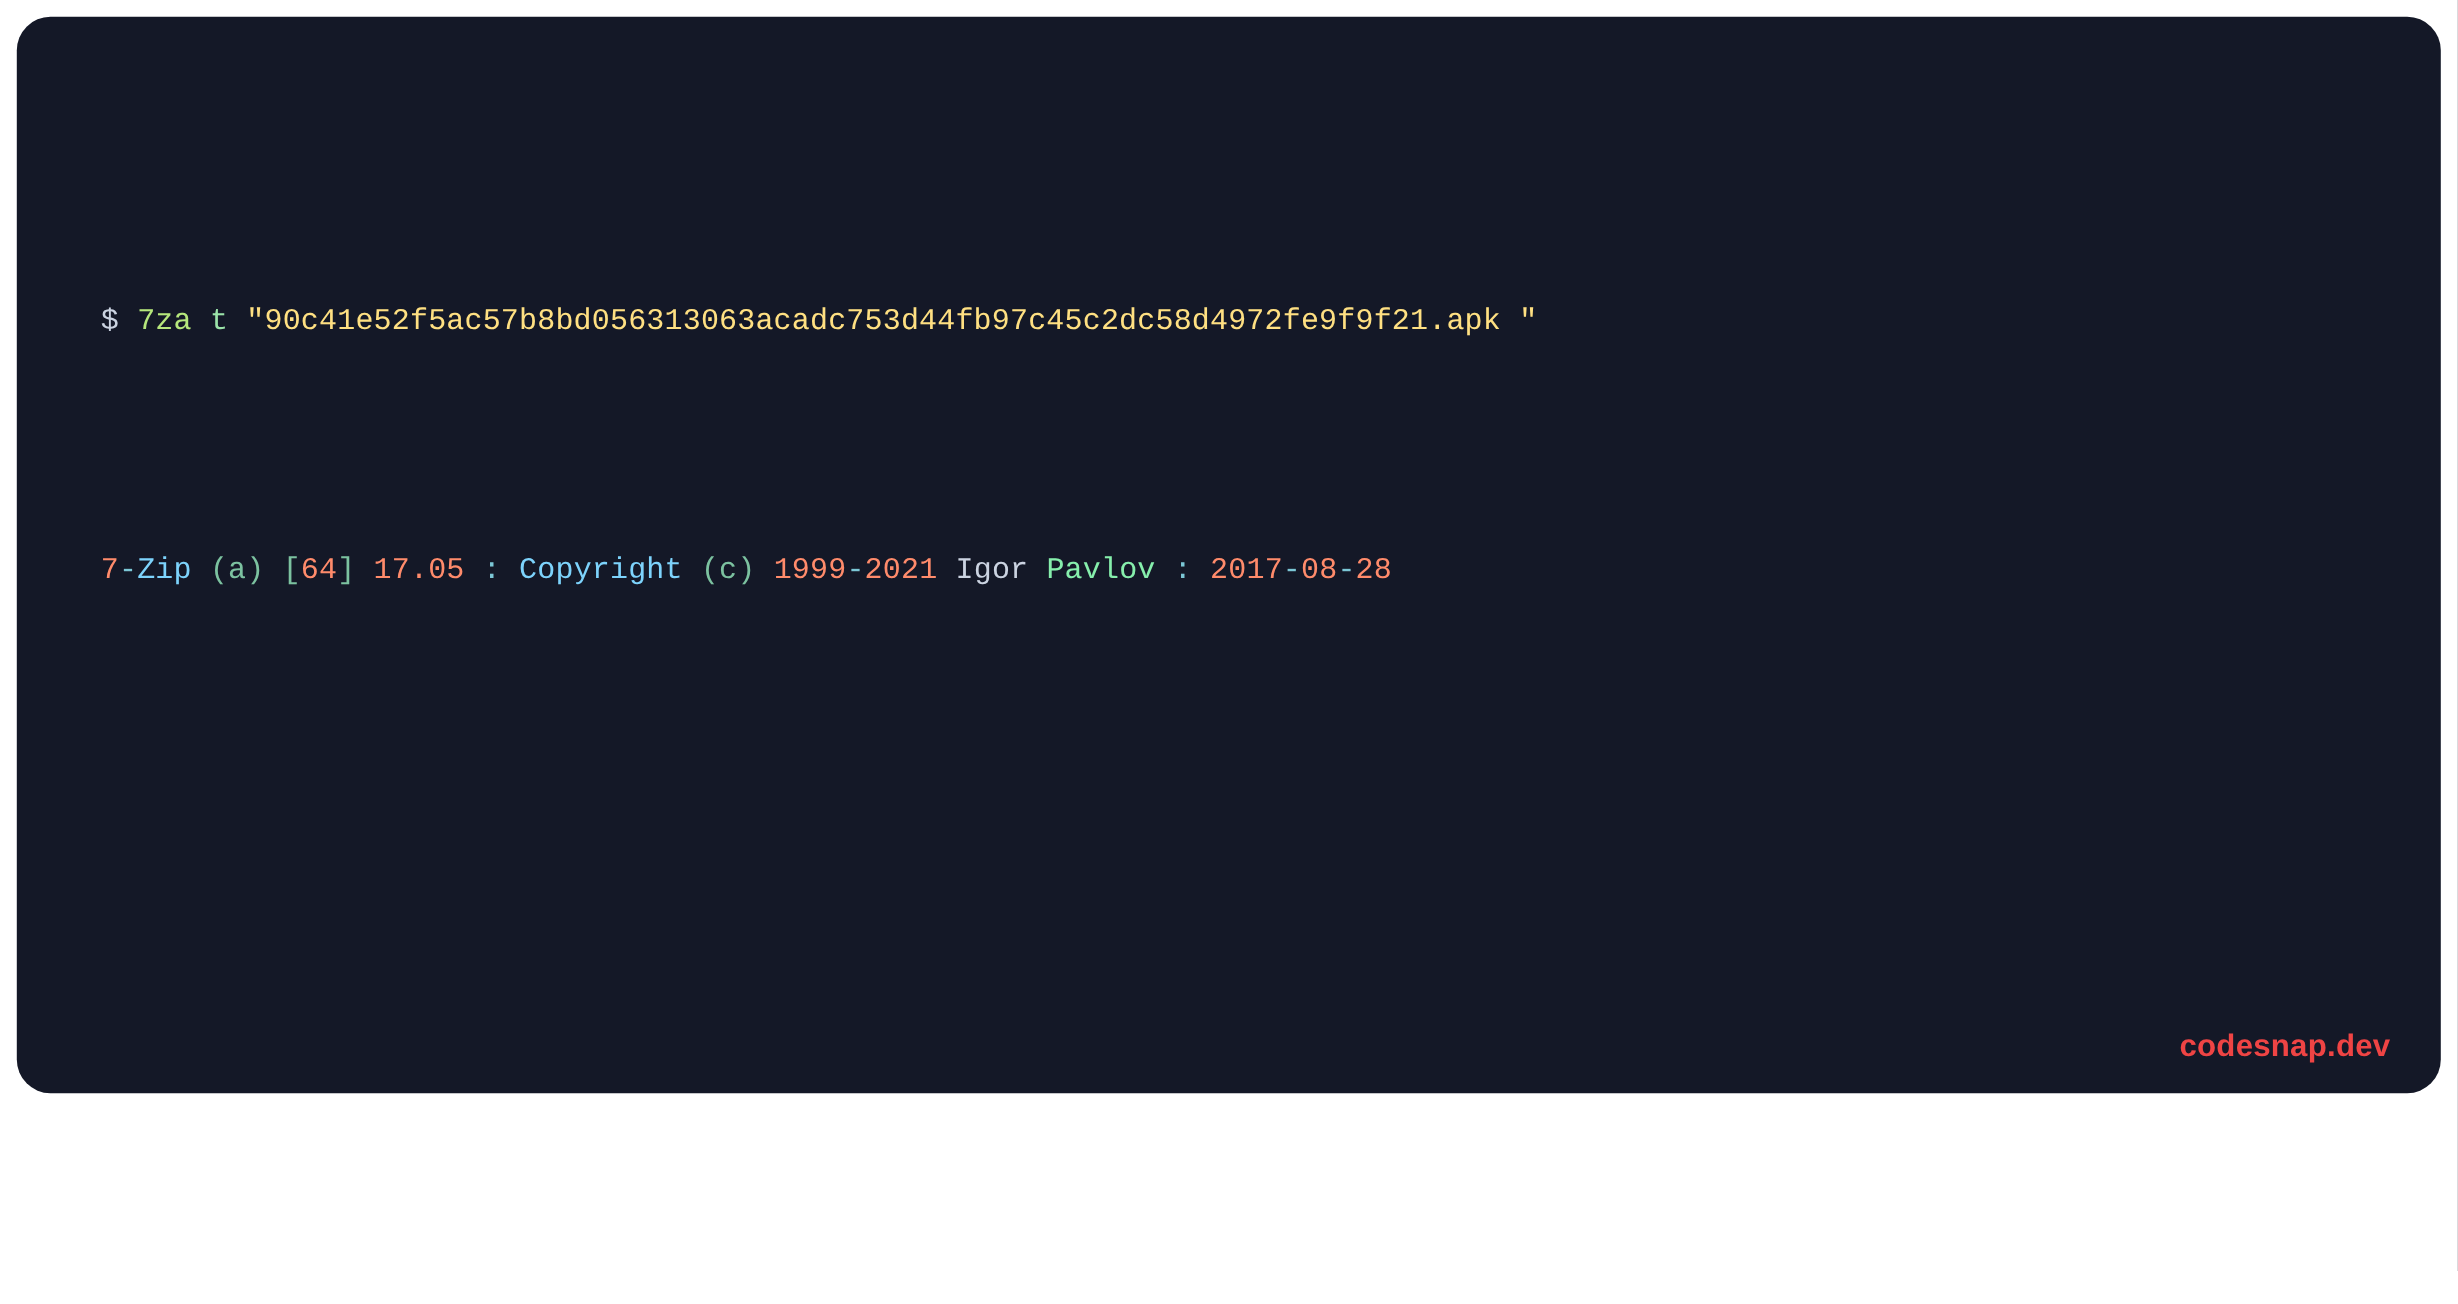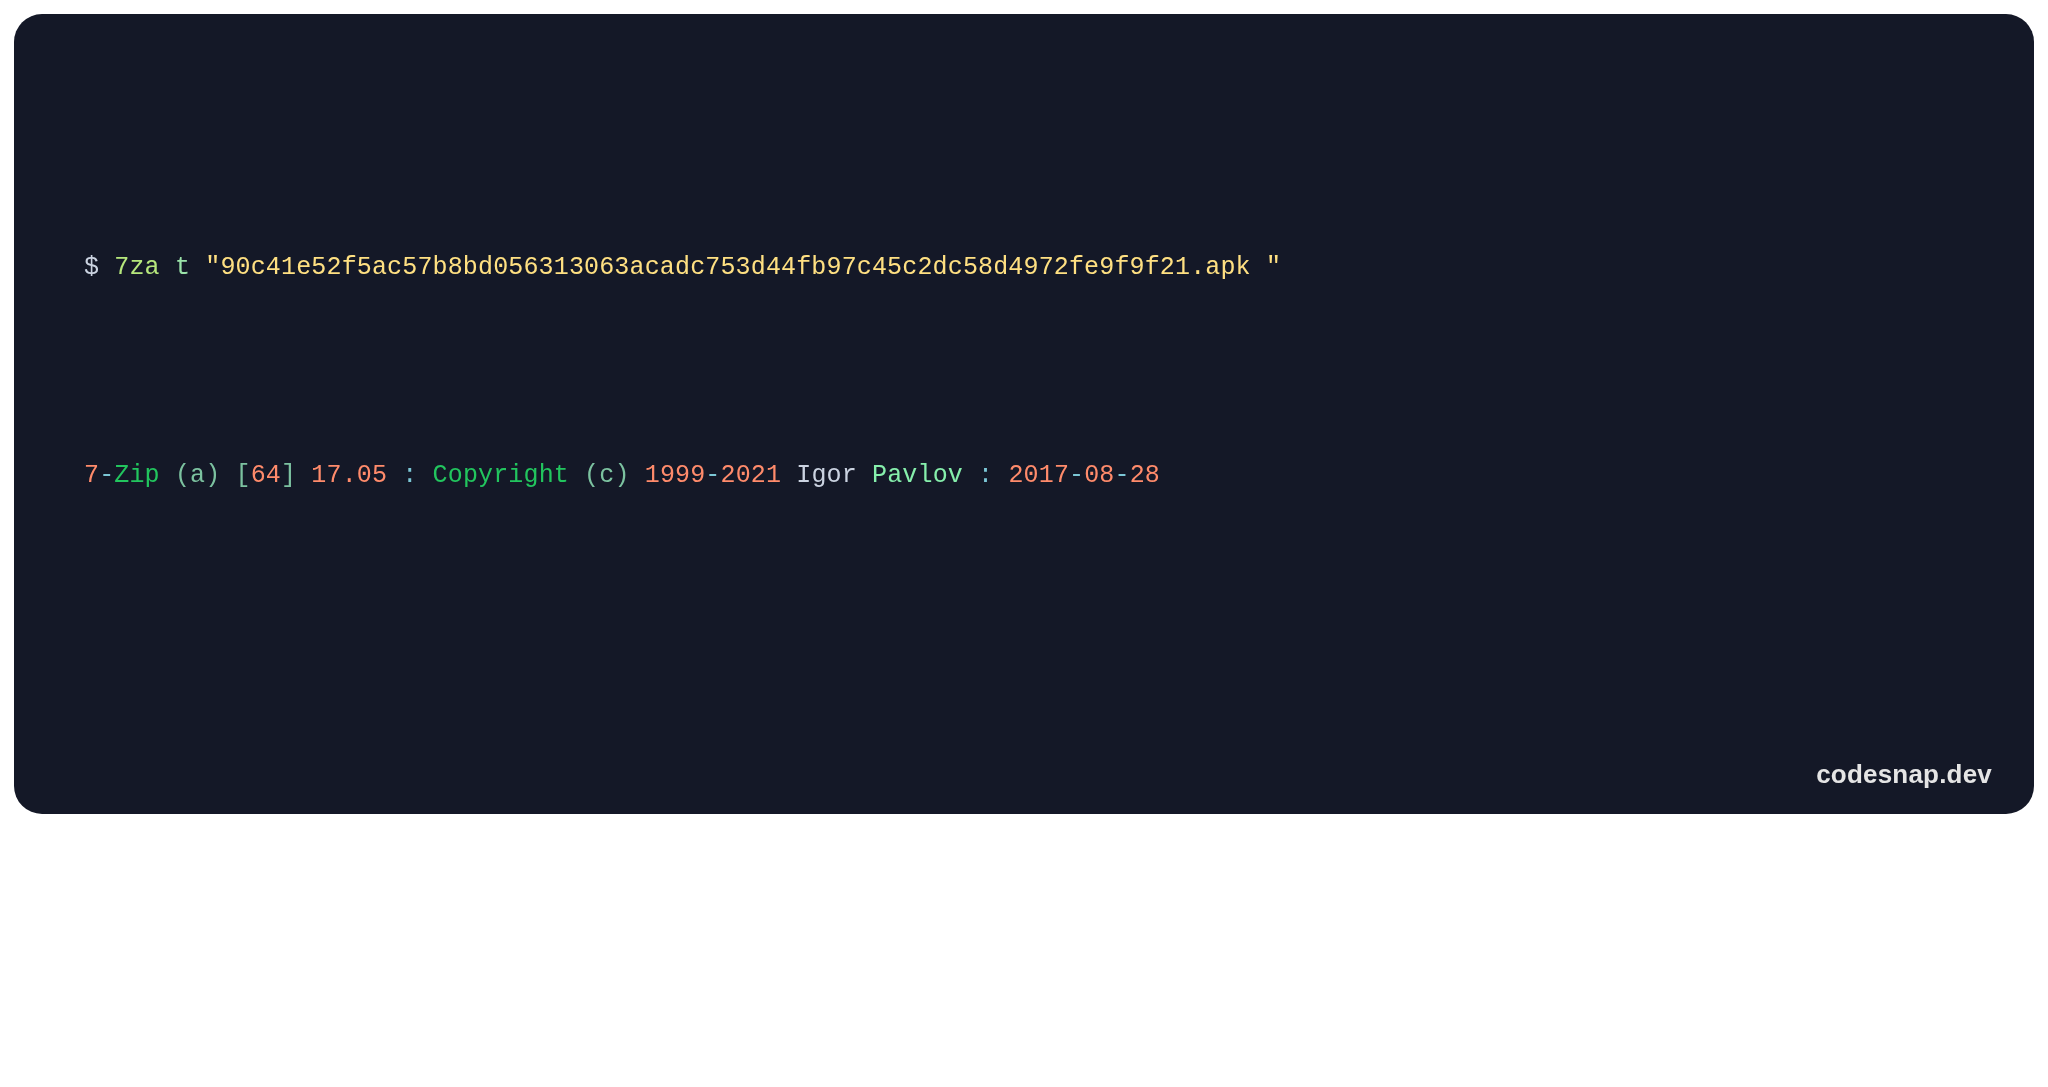--- a/index.html
+++ b/index.html
@@ -7,21 +7,21 @@
     padding: 0;
     width: 2048px;
     height: 1087px;
     background: #ffffff;
     font-family: "SFMono-Regular", "Menlo", "Consolas", "Liberation Mono", monospace;
   }
   .window {
     position: relative;
     margin: 14px;
     width: 2020px;
-    height: 800px;
+    height: 897px;
     background: #141827;
     border-radius: 28px;
     box-sizing: border-box;
     overflow: hidden;
   }
   .code-area {
     position: absolute;
     top: 72px;
     left: 70px;
     right: 70px;
@@ -33,28 +33,28 @@
     white-space: pre;
   }
   .line { display: block; min-height: 52px; }
   .c-gray { color: #cbd3e1; }
   .c-cmd  { color: #b6e77c; }   
   .c-flag { color: #9be3a9; }   
   .c-str  { color: #ffe082; }   
   .c-num  { color: #ff8b6b; }   
   .c-key  { color: #86efac; }   
   .c-punc { color: #7cc2a0; }   
-  .c-blue { color: #22c55e; }   
+  .c-blue { color: #7dd3fc; }   
   .c-dash { color: #7cc7d6; }   
   .c-colon{ color: #7cc7d6; }
   .watermark {
     position: absolute;
     right: 42px;
     bottom: 24px;
-    color: #e5e5e5;
+    color: #ef4444;
     font-family: -apple-system, BlinkMacSystemFont, "Segoe UI", sans-serif;
     font-weight: 700;
     font-size: 26px;
     letter-spacing: 0.2px;
   }
 </style>
 </head>
 <body>
 
 <div class="window">

